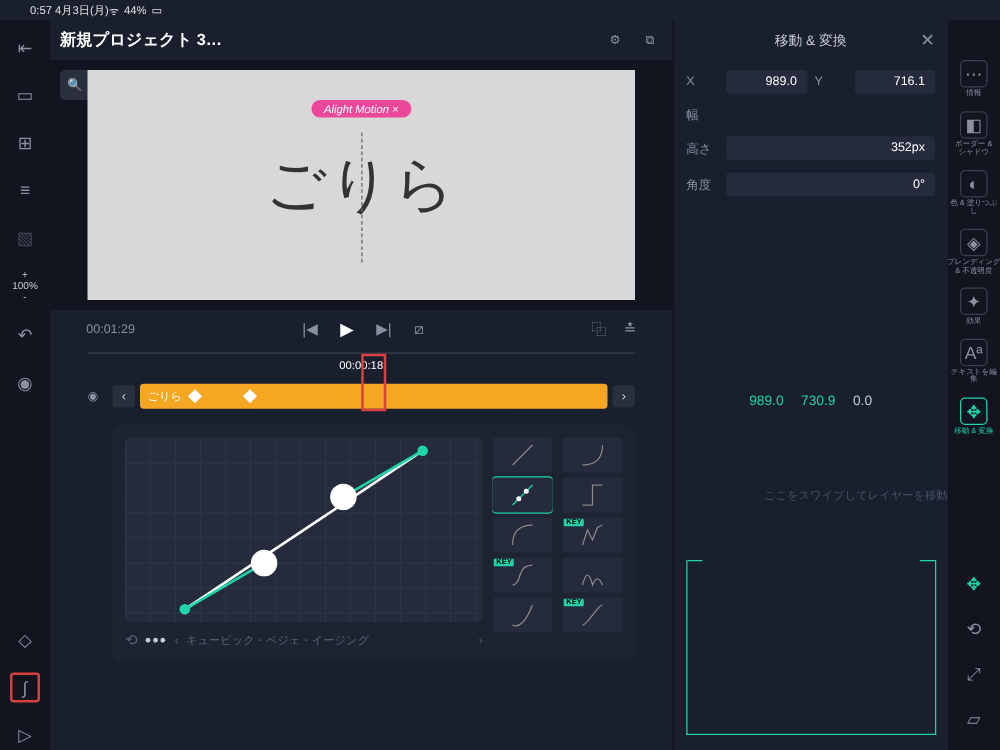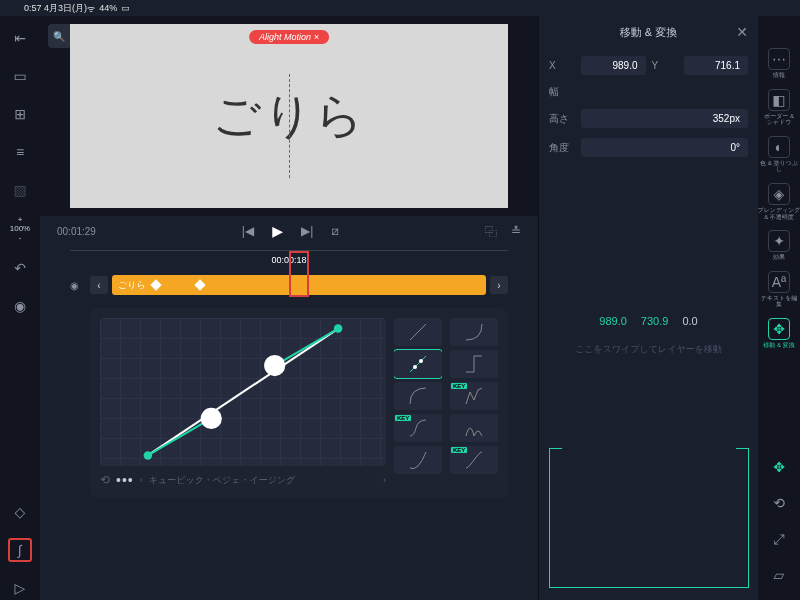--- a/index.html
+++ b/index.html
@@ -11,24 +11,24 @@
 .tool{width:24px;height:24px;display:flex;align-items:center;justify-content:center;color:#8a90a0;cursor:pointer;font-size:14px}
 .tool.active{border:2px solid #d84040;border-radius:3px}
 .zoom-label{font-size:8px;text-align:center;line-height:1.1;color:#c8ccd8}
 .center{flex:1;display:flex;flex-direction:column;min-width:0}
 .header{height:32px;display:flex;align-items:center;padding:0 8px;gap:8px}
 .header-title{font-size:13px;font-weight:600;color:#fff;flex:1}
 .hicon{width:20px;height:20px;display:flex;align-items:center;justify-content:center;color:#8a90a0;cursor:pointer}
 .canvas-area{flex:0 0 200px;background:#12151f;padding:8px 30px;position:relative}
 .magnify{position:absolute;left:8px;top:8px;width:24px;height:24px;background:#2a2f3e;border-radius:4px;display:flex;align-items:center;justify-content:center;color:#c8ccd8}
 .canvas{width:100%;height:100%;background:#d8d8d8;position:relative;display:flex;align-items:center;justify-content:center}
-.watermark{position:absolute;top:6px;left:50%;transform:translateX(-50%);background:#ef4444;color:#fff;padding:2px 10px;border-radius:10px;font-size:9px;font-style:italic}
+.watermark{position:absolute;top:24px;left:50%;transform:translateX(-50%);background:#ec4899;color:#fff;padding:2px 10px;border-radius:10px;font-size:9px;font-style:italic}
 .gorilla{font-size:48px;color:#333;font-weight:300;letter-spacing:2px;position:relative}
 .gorilla::after{content:'';position:absolute;left:50%;top:-10px;bottom:-30px;border-left:1px dashed #666}
-.playback{height:30px;display:flex;align-items:center;gap:14px;padding:0 17px;color:#8a90a0}
+.playback{height:30px;display:flex;align-items:center;gap:14px;padding:0 29px;color:#8a90a0}
 .playback .time{font-size:10px;color:#8a90a0}
 .playback-center{flex:1;display:flex;justify-content:center;gap:18px;align-items:center}
 .pbtn{cursor:pointer;font-size:12px}
 .play{color:#fff;font-size:14px}
 .timeline{padding:4px 30px}
 .ruler{height:20px;position:relative;border-top:1px solid #3a3f4e}
 .playhead-time{position:absolute;left:50%;top:4px;transform:translateX(-50%);color:#fff;font-size:9px}
 .track{height:22px;display:flex;align-items:center;gap:4px;margin-top:4px}
 .track-eye{width:16px;color:#8a90a0}
 .track-arrow{width:18px;height:18px;background:#2a2f3e;border-radius:3px;display:flex;align-items:center;justify-content:center;cursor:pointer}
@@ -49,21 +49,21 @@
 .badge{position:absolute;top:1px;left:1px;background:#1fd4a7;color:#000;font-size:6px;padding:0 2px;border-radius:1px;font-weight:700}
 .right-panel{width:220px;background:#1a1f2e;display:flex;flex-direction:column;border-left:1px solid #0e1118}
 .right-header{height:32px;display:flex;align-items:center;justify-content:center;position:relative;color:#c8ccd8;font-size:11px}
 .close-x{position:absolute;right:10px;color:#8a90a0;cursor:pointer;font-size:14px}
 .props{padding:8px 10px;display:flex;flex-direction:column;gap:10px}
 .row{display:flex;align-items:center;gap:6px}
 .label{color:#8a90a0;font-size:10px;width:26px}
 .val{background:#252b3d;padding:4px 8px;border-radius:3px;color:#fff;font-size:10px;text-align:right;flex:1}
 .nums{display:flex;gap:14px;justify-content:center;margin-top:150px;font-size:11px}
 .nums span:nth-child(1),.nums span:nth-child(2){color:#1fd4a7}
-.swipe-hint{text-align:center;color:#4a5068;font-size:9px;margin-top:16px}
+.swipe-hint{text-align:right;color:#4a5068;font-size:9px;margin-top:63px}
 .bracket{position:absolute;width:200px;height:140px;left:10px;bottom:12px;border:1px solid #1fd4a7;border-top:none;pointer-events:none}
 .bracket::before,.bracket::after{content:'';position:absolute;top:0;width:12px;height:1px;background:#1fd4a7}
 .bracket::before{left:0}.bracket::after{right:0}
 .far-right{width:42px;background:#12151f;display:flex;flex-direction:column;align-items:center;gap:10px;padding-top:32px}
 .fr-item{display:flex;flex-direction:column;align-items:center;gap:2px;color:#8a90a0;cursor:pointer;text-align:center}
 .fr-item.active{color:#1fd4a7}
 .fr-icon{width:22px;height:22px;display:flex;align-items:center;justify-content:center;font-size:14px;border:1px solid #3a3f4e;border-radius:4px}
 .fr-label{font-size:6px;line-height:1.1}
 .fr-tools{margin-top:auto;display:flex;flex-direction:column;gap:14px;padding-bottom:14px;align-items:center}
 .fr-tool{width:22px;height:22px;display:flex;align-items:center;justify-content:center;color:#8a90a0;font-size:14px;cursor:pointer}
@@ -93,20 +93,25 @@
 -</div>
     <div class="tool">↶</div>
     <div class="tool">◉</div>
     <div style="flex:1"></div>
     <div class="tool">◇</div>
     <div class="tool active">∫</div>
     <div class="tool">▷</div>
   </div>
 
   <div class="center">
+    <div class="header">
+      <span class="header-title">新規プロジェクト 3…</span>
+      <div class="hicon">⚙</div>
+      <div class="hicon">⧉</div>
+    </div>
 
     <div class="canvas-area">
       <div class="magnify">🔍</div>
       <div class="canvas">
         <div class="watermark">Alight Motion ×</div>
         <div class="gorilla">ごりら</div>
       </div>
     </div>
 
     <div class="playback">

